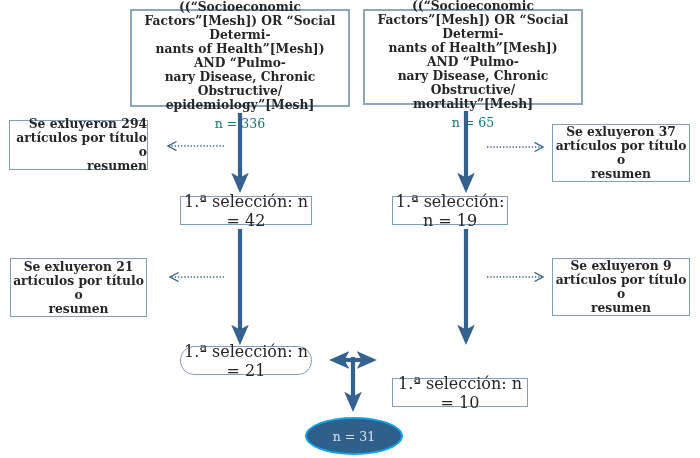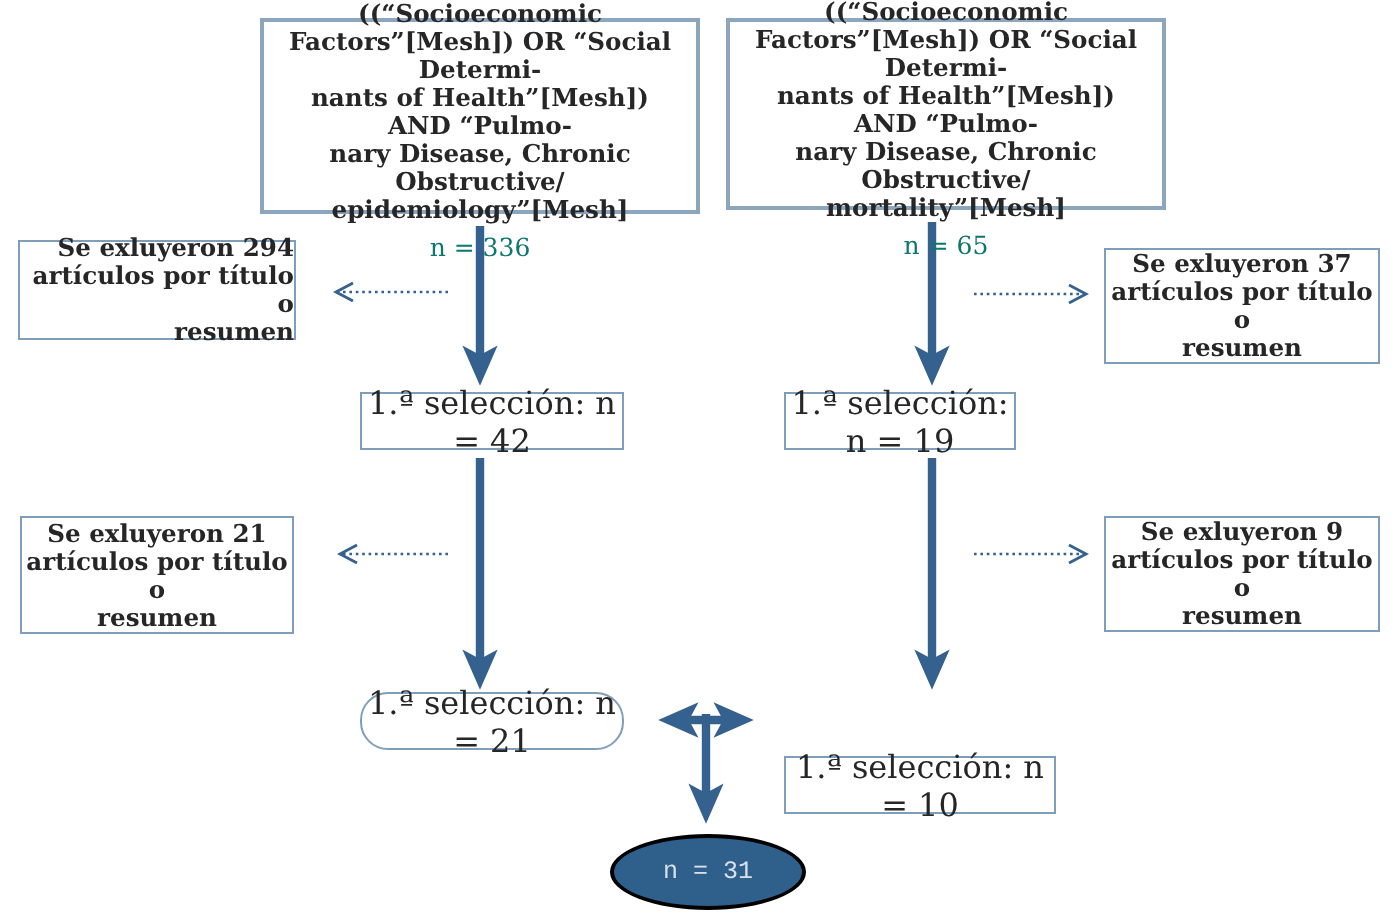--- a/index.html
+++ b/index.html
@@ -24,23 +24,23 @@
   #e1l{left:9px;top:120px;width:139px;height:50px;text-align:right;}
   #e1r{left:552px;top:124px;width:138px;height:58px;}
   #s42{left:180px;top:196px;width:132px;height:29px;}
   #s19{left:392px;top:196px;width:116px;height:29px;}
   #e2l{left:10px;top:258px;width:137px;height:59px;}
   #e2r{left:552px;top:258px;width:138px;height:58px;justify-content:center;}
   #s21{left:180px;top:346px;width:132px;height:29px;border-radius:14px;}
   #s10{left:392px;top:346px;width:136px;height:29px;margin-top:32px;}
   .ellipse{
     position:absolute;left:305px;top:417px;width:98px;height:38px;
-    background:#2F608C;border:2px solid #000000;border-radius:50%;
+    background:#2F608C;border:2px solid #0ea5e9;border-radius:50%;
     box-sizing:border-box;display:flex;align-items:center;justify-content:center;
-    color:#D9E2EC;font-size:12.5px;font-weight:normal;font-family:Liberation Mono, monospace;
+    color:#D9E2EC;font-size:12.5px;font-weight:normal;
   }
 </style>
 </head>
 <body>
 
 <div class="canvas">
 
   <svg class="arrows" viewBox="0 0 700 458" xmlns="http://www.w3.org/2000/svg">
     <defs>
       <marker id="mSolid" markerWidth="5.2" markerHeight="4.2" refX="3.4" refY="2.1" orient="auto" markerUnits="strokeWidth">

